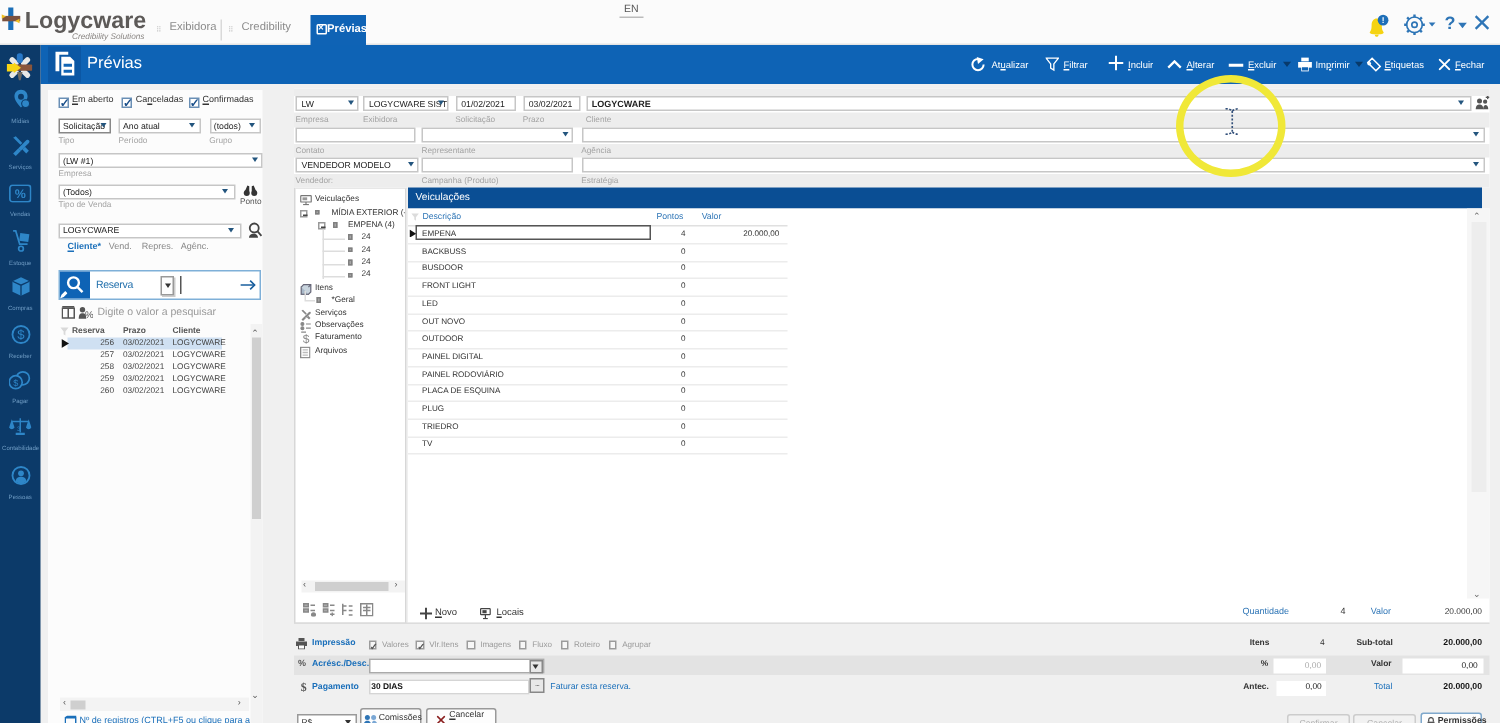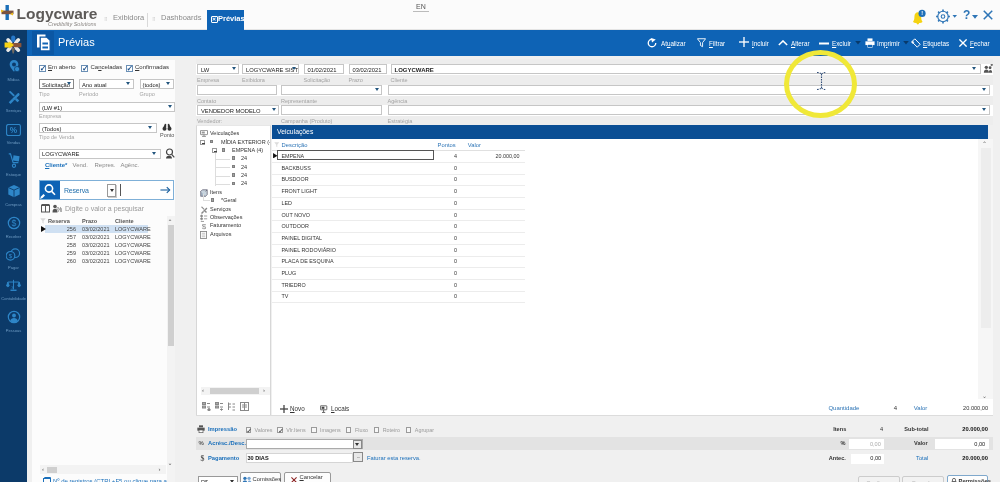--- a/index.html
+++ b/index.html
@@ -60,21 +60,21 @@
       <path d="M0,5.5 L3,7 L0,8.5 Z" fill="#f0c020"></path>
       <path d="M12,8.5 L9,10 L12,11.5 Z" fill="#f0c020"></path>
       <text x="15.5" y="14.5" font-size="15.5" font-weight="bold" fill="#5d5a58" font-family="Liberation Sans">Logycware</text>
       <text x="47" y="22" font-size="5.5" font-style="italic" fill="#8a8683" font-family="Liberation Sans">Credibility Solutions</text>
     </svg>
   </div>
   <div class="tab" style="left:104px;top:14px;"><span style="color:#c5c5c5;font-size:5px;">⠿</span></div>
   <div class="tab" style="left:113px;">Exibidora</div>
   <div id="tabsep"></div>
   <div class="tab" style="left:152px;top:14px;"><span style="color:#c5c5c5;font-size:5px;">⠿</span></div>
-  <div class="tab" style="left:161px;">Dashboards</div>
+  <div class="tab" style="left:161px;">Credibility</div>
   <div id="tab-previas"><span style="position:absolute;left:3.5px;top:6px;width:7px;height:7px;border:1px solid #fff;border-radius:1px;font-size:5px;line-height:5.5px;text-align:center;">✕</span>Prévias</div>
   <div id="en">EN</div>
   <svg class="abs" style="left:911px;top:9px;" width="17" height="16" viewBox="0 0 20 18">
     <path d="M8,16 C4.5,16 2.5,15.5 2.5,14.5 C2.5,13.8 4,13.5 4,9 C4,5.2 5.8,3.5 8,3.5 C10.2,3.5 12,5.2 12,9 C12,13.5 13.5,13.8 13.5,14.5 C13.5,15.5 11.5,16 8,16 Z" fill="#f5d312"></path>
     <path d="M6.5,16.2 C6.5,17.2 7.2,17.8 8,17.8 C8.8,17.8 9.5,17.2 9.5,16.2 Z" fill="#f5d312"></path>
     <circle cx="13" cy="4.8" r="4.2" fill="#1e6fb8"></circle>
     <text x="13" y="7.2" font-size="6.5" font-weight="bold" fill="#fff" text-anchor="middle" font-family="Liberation Sans">!</text>
   </svg>
   <svg class="abs" style="left:936px;top:9px;" width="22" height="15" viewBox="0 0 22 15">
     <g fill="none" stroke="#2e75b6" stroke-width="1.1">

